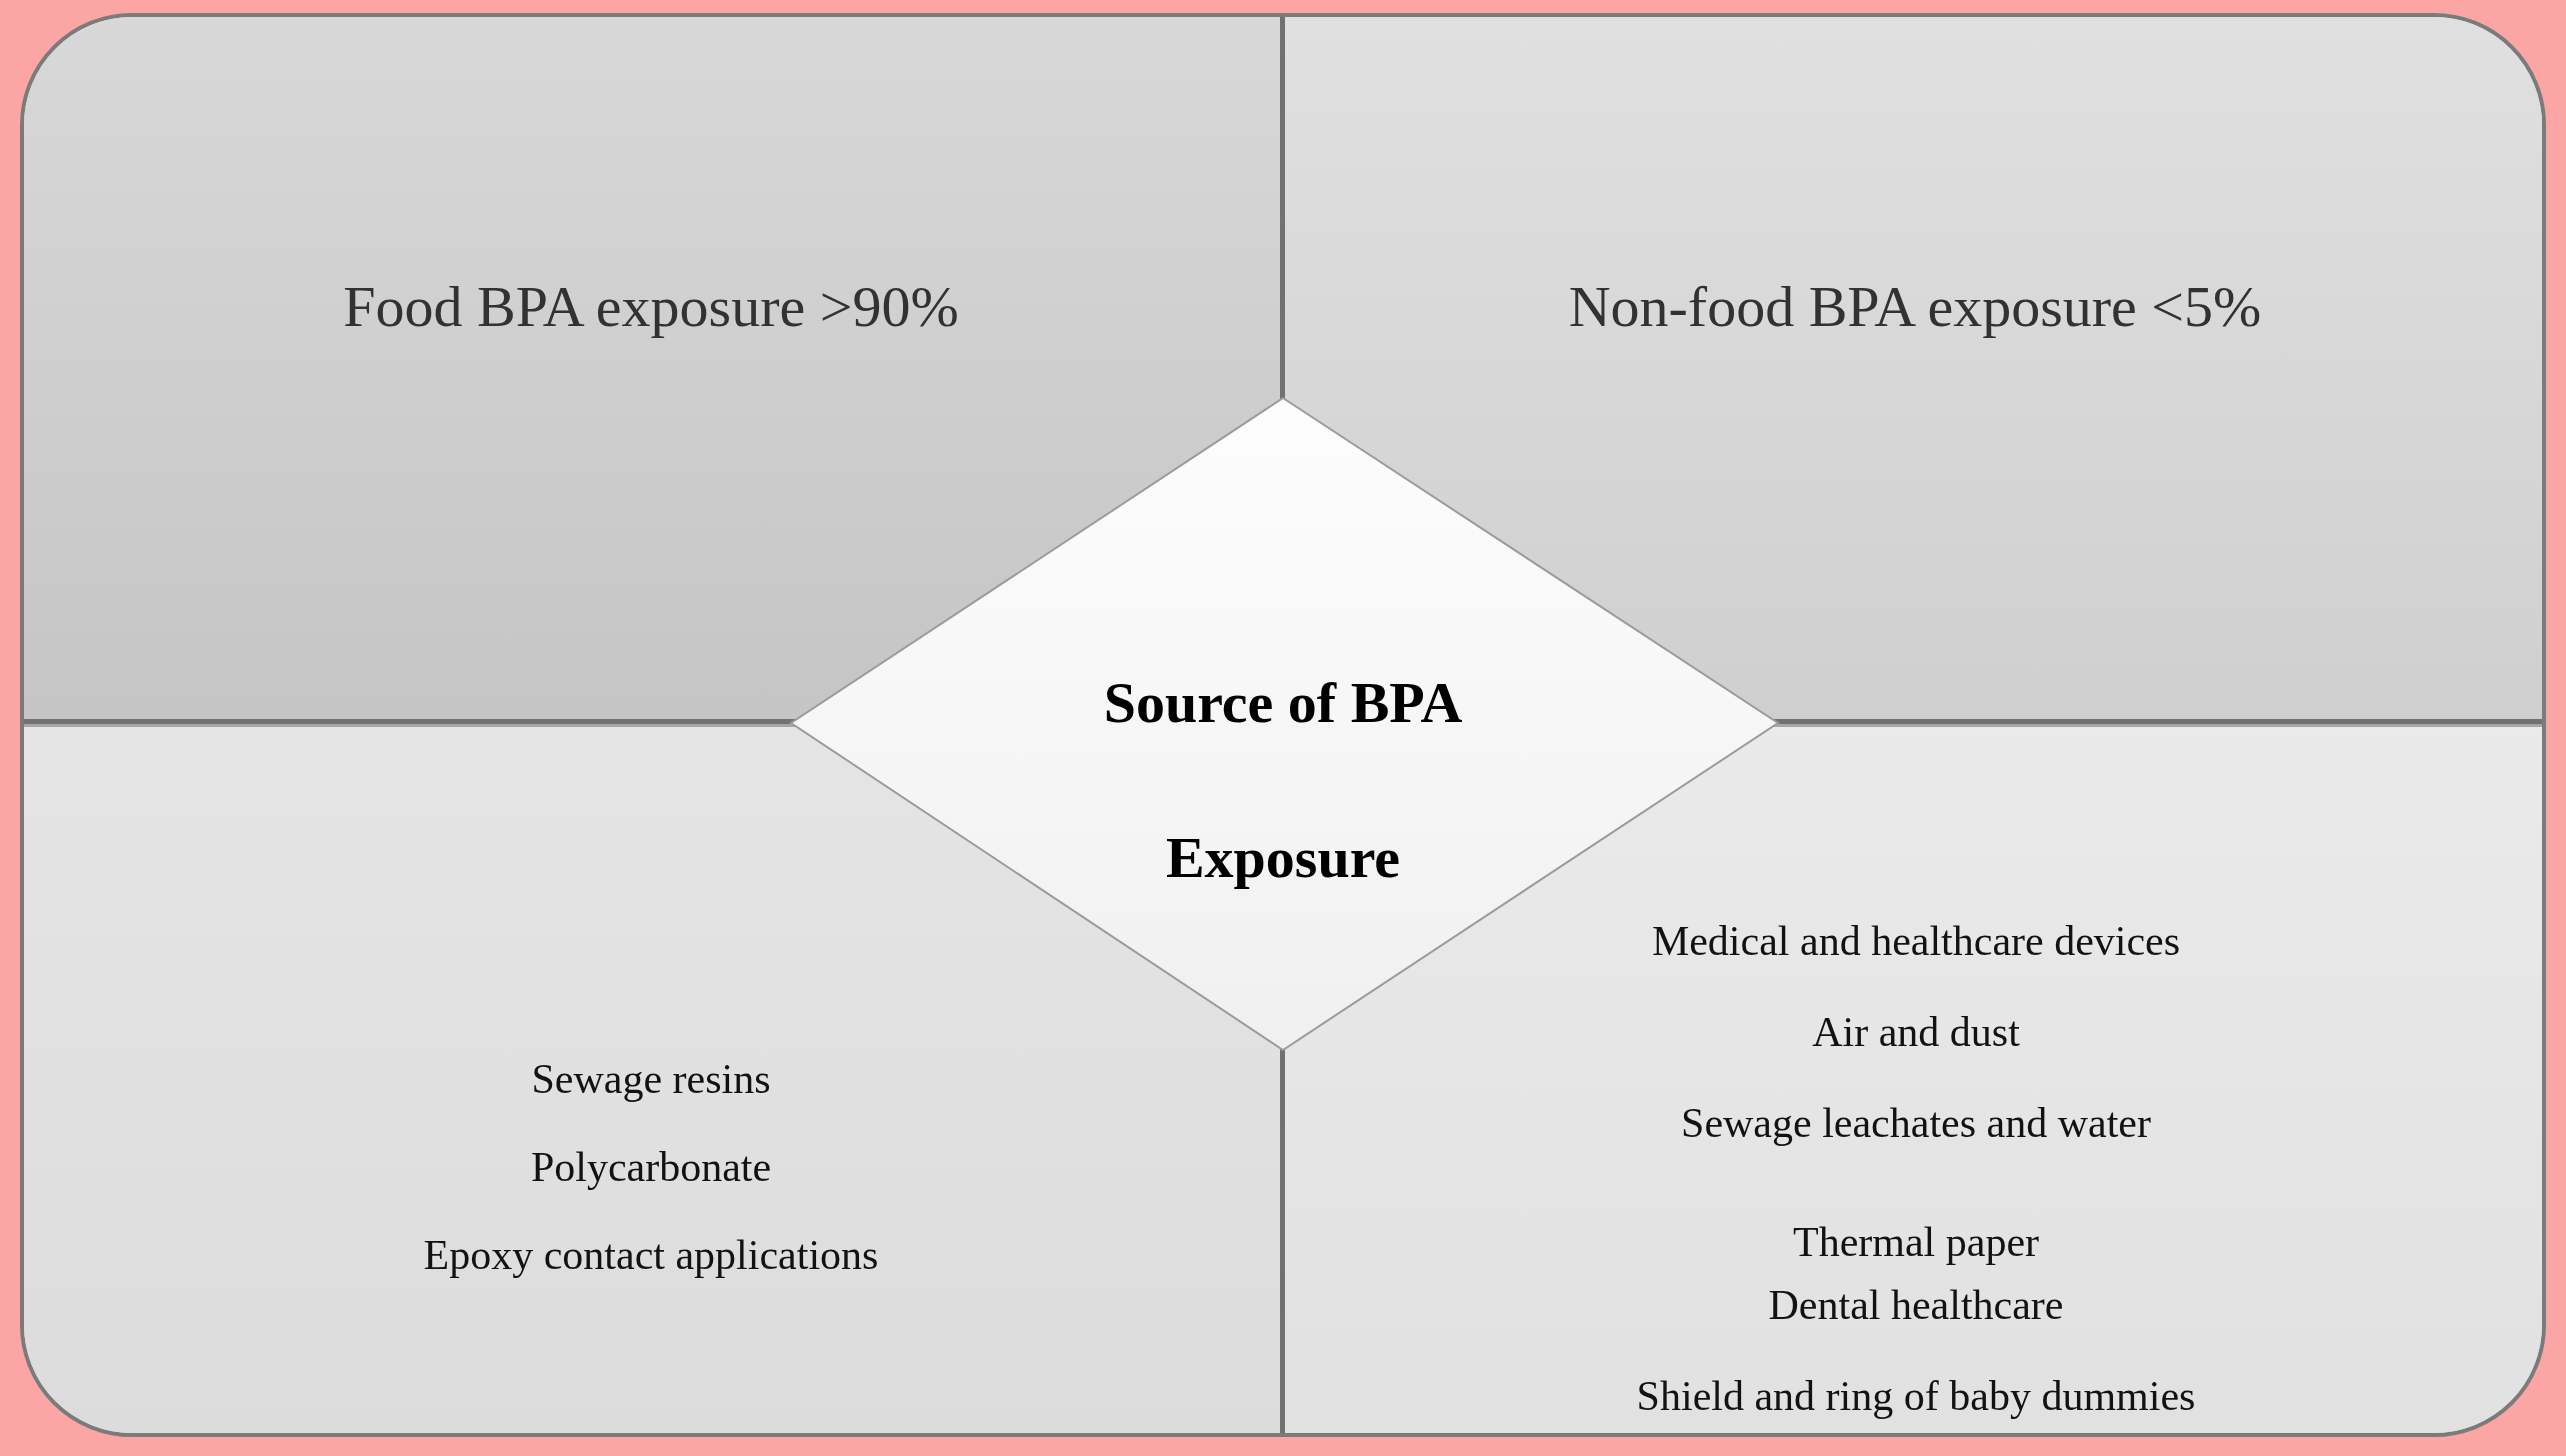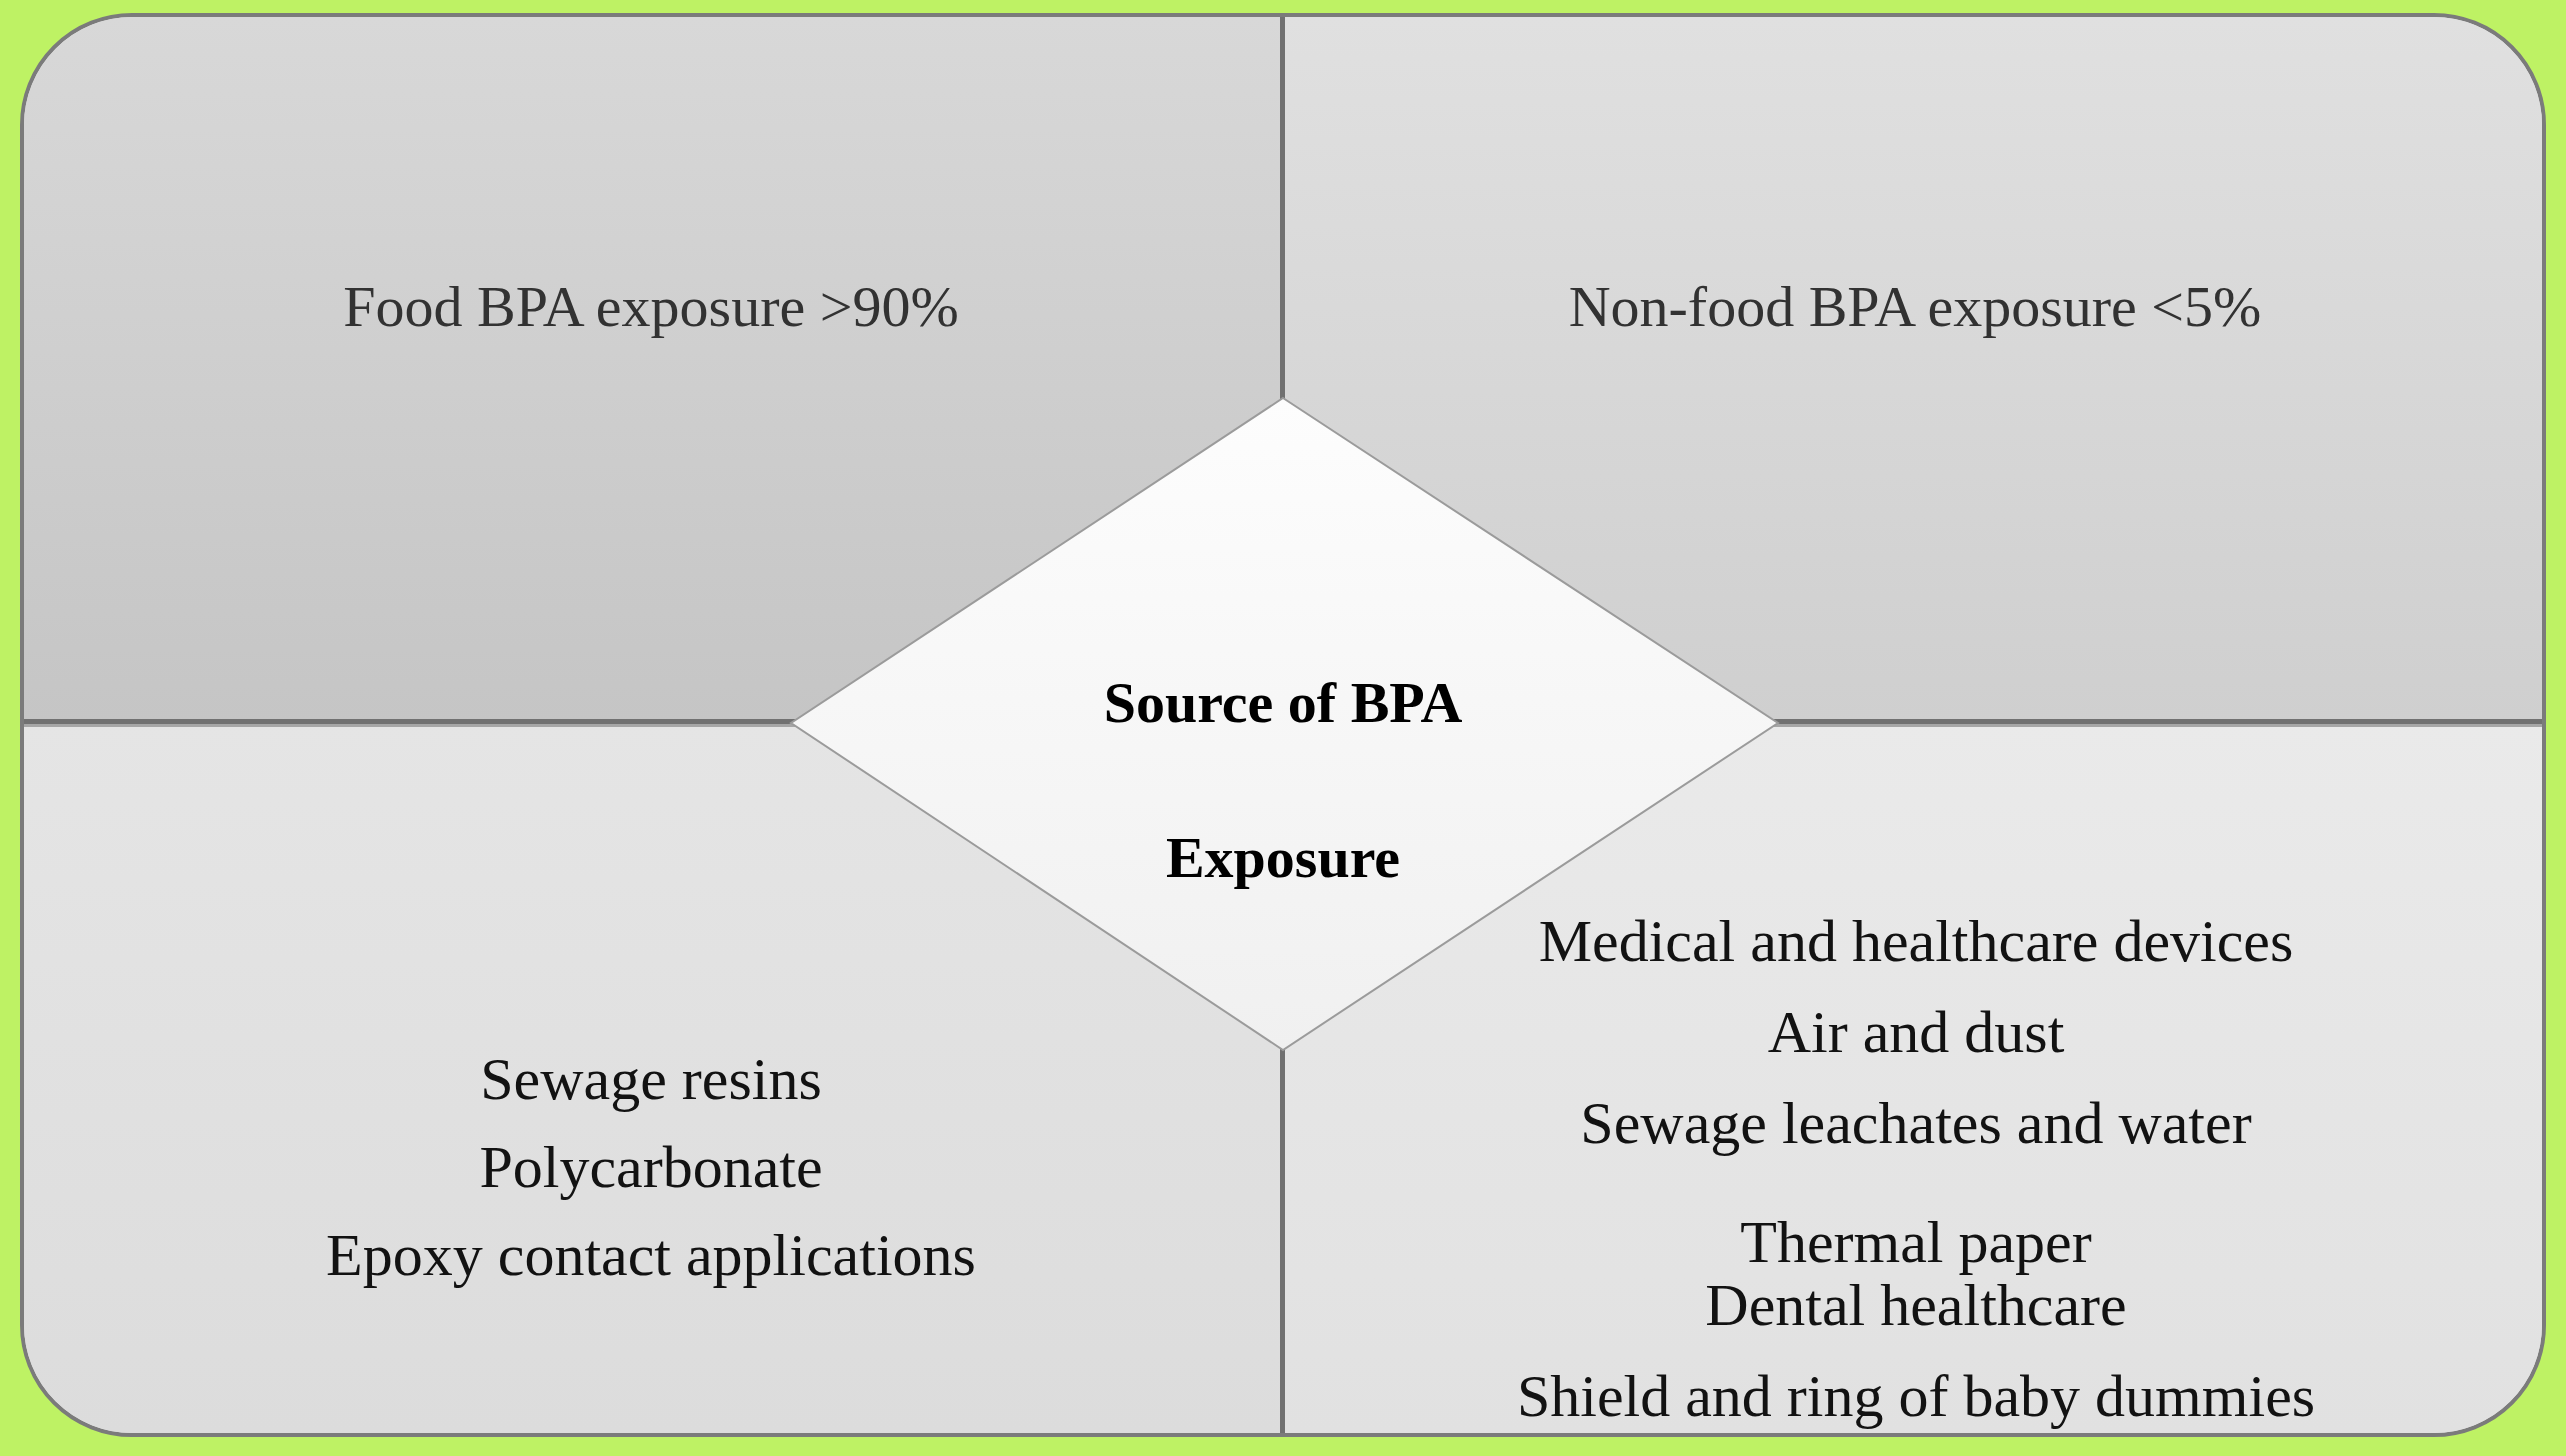--- a/index.html
+++ b/index.html
@@ -1,20 +1,20 @@
 <!DOCTYPE html>
 <html><head>
 <meta charset="utf-8">
 <style>
   html, body { margin: 0; padding: 0; background: #ffffff; }
   .stage {
     position: relative;
     width: 2566px;
     height: 1456px;
-    background: #bef264;
+    background: #fca5a5;
     overflow: hidden;
     font-family: "Liberation Serif", "DejaVu Serif", serif;
   }
 
   
   .shape {
     position: absolute;
     left: 20px; top: 13px;
     width: 2526px; height: 1424px;
     box-sizing: border-box;
@@ -42,21 +42,21 @@
   .diamond-svg { position: absolute; left: 760px; top: 385px; width: 1040px; height: 680px; }
 
   
   .cline {
     position: absolute;
     transform: translate(-50%, -50%);
     white-space: nowrap;
     line-height: 1;
   }
   .quad-label { font-size: 58px; color: #323232; }
-  .list-line  { font-size: 60px; color: #121212; }
+  .list-line  { font-size: 42px; color: #121212; }
   .diamond-line { font-size: 58px; font-weight: bold; color: #000000; }
 </style>
 </head>
 <body>
 
 <div class="stage">
 
   <div class="shape">
     <div class="quad tl"></div>
     <div class="quad tr"></div>

